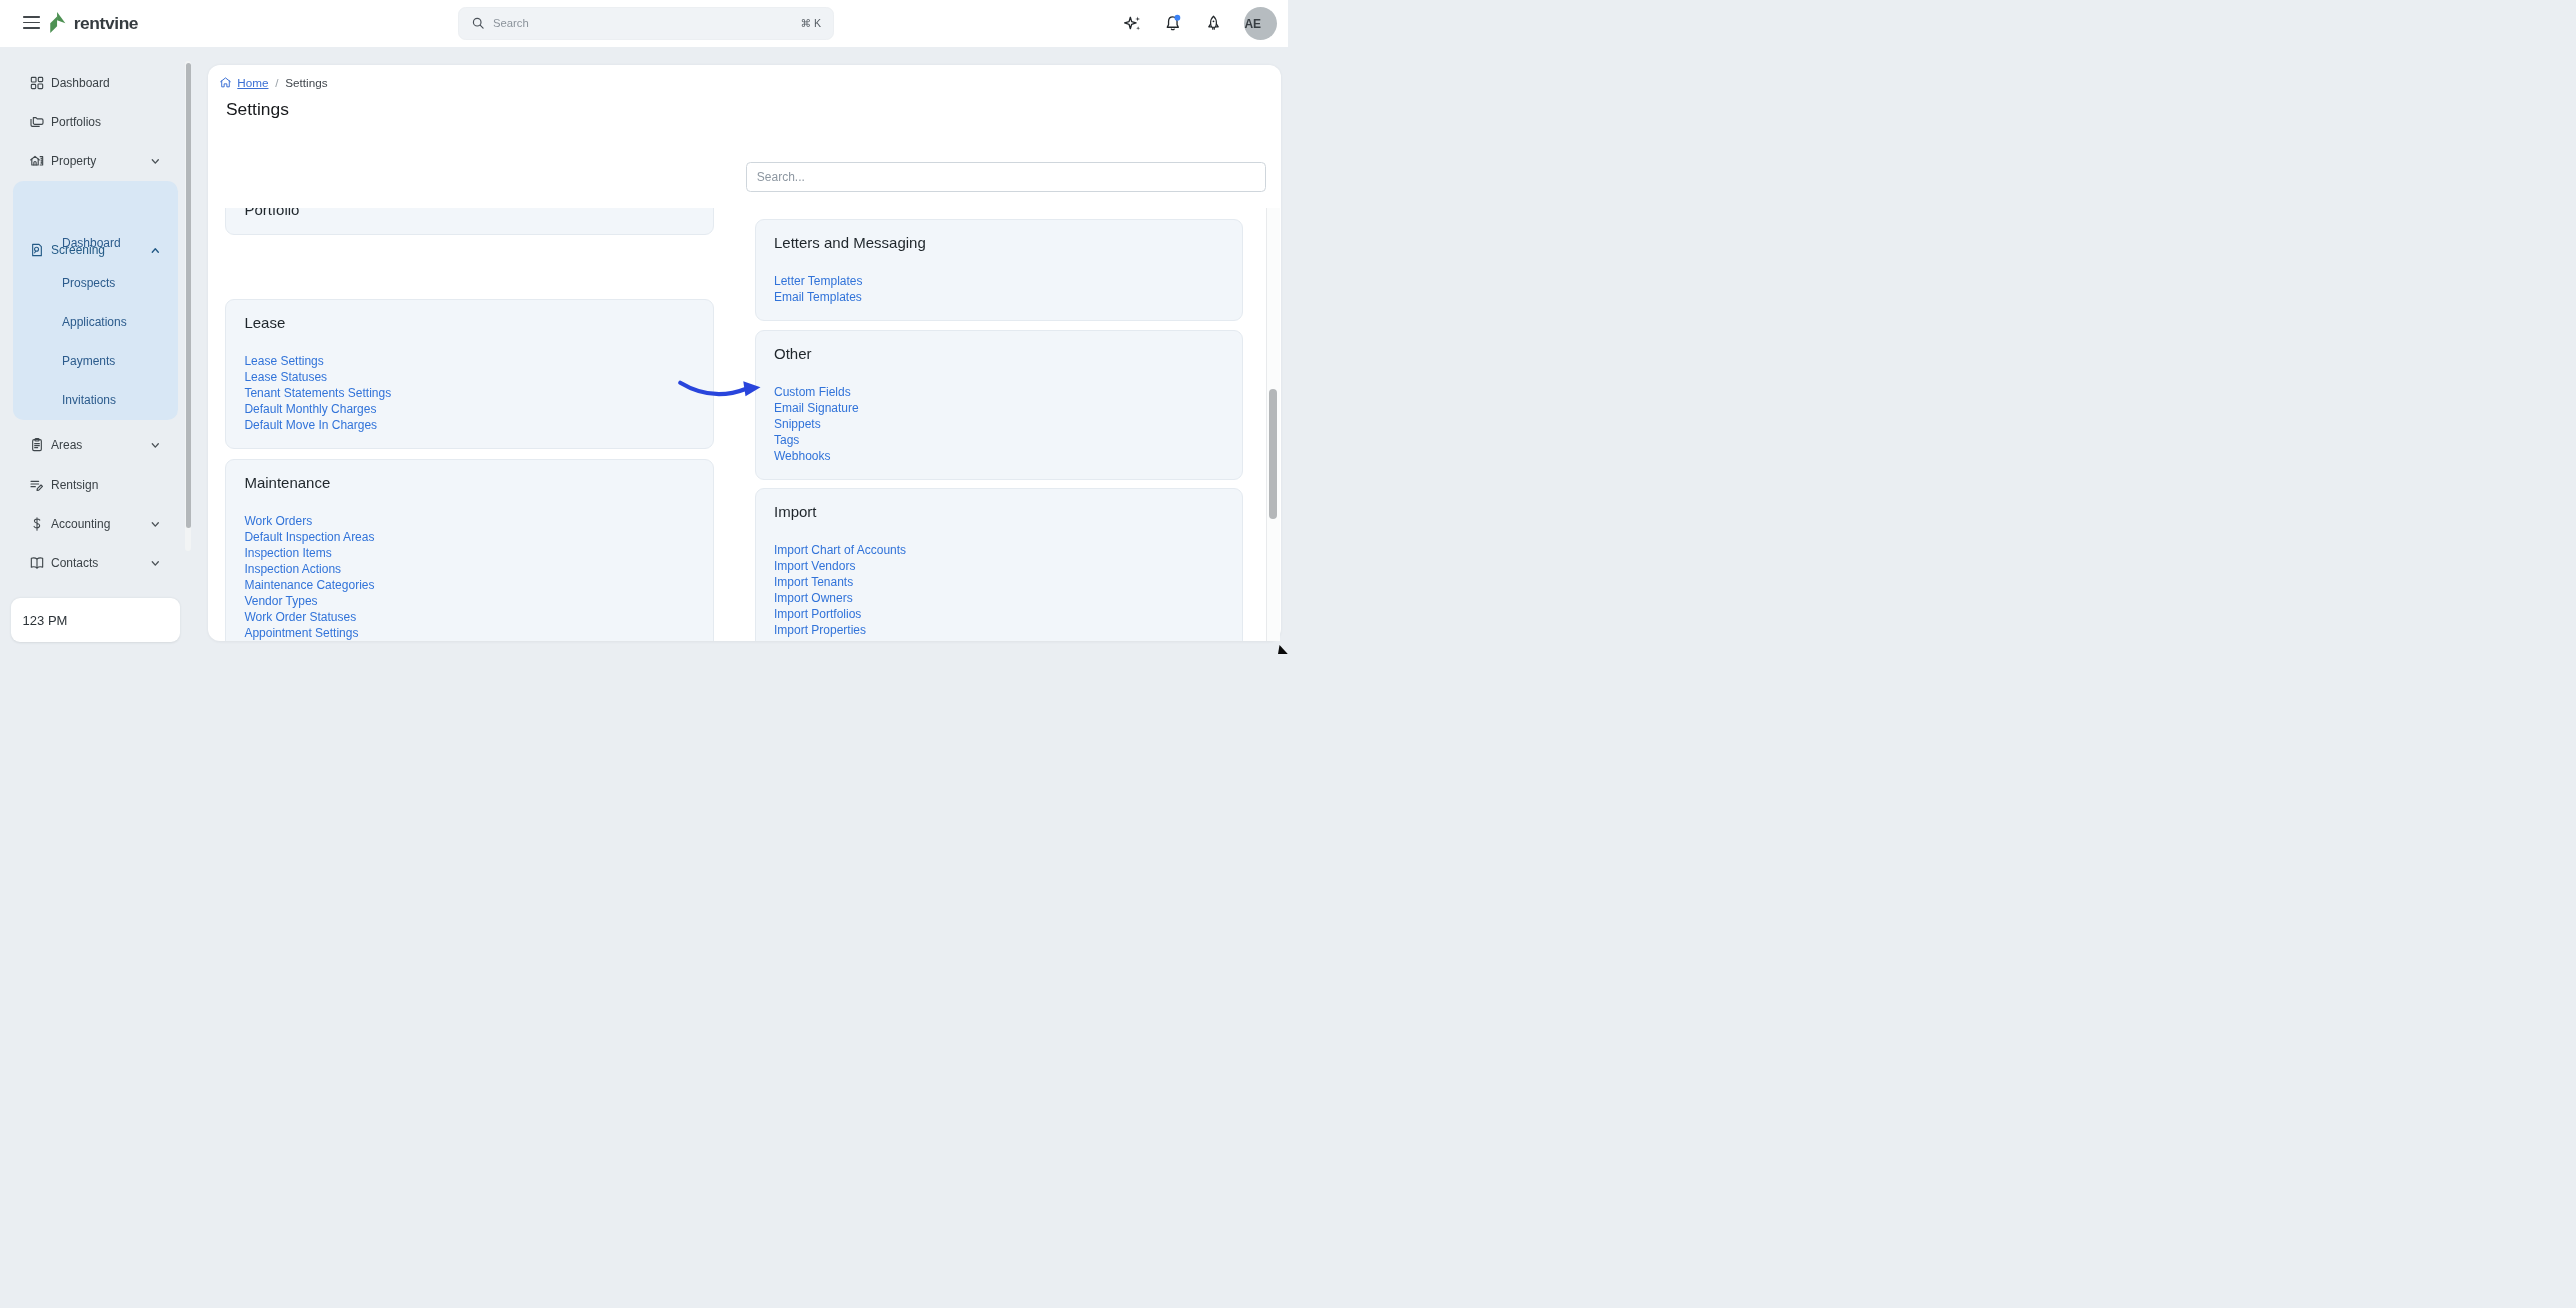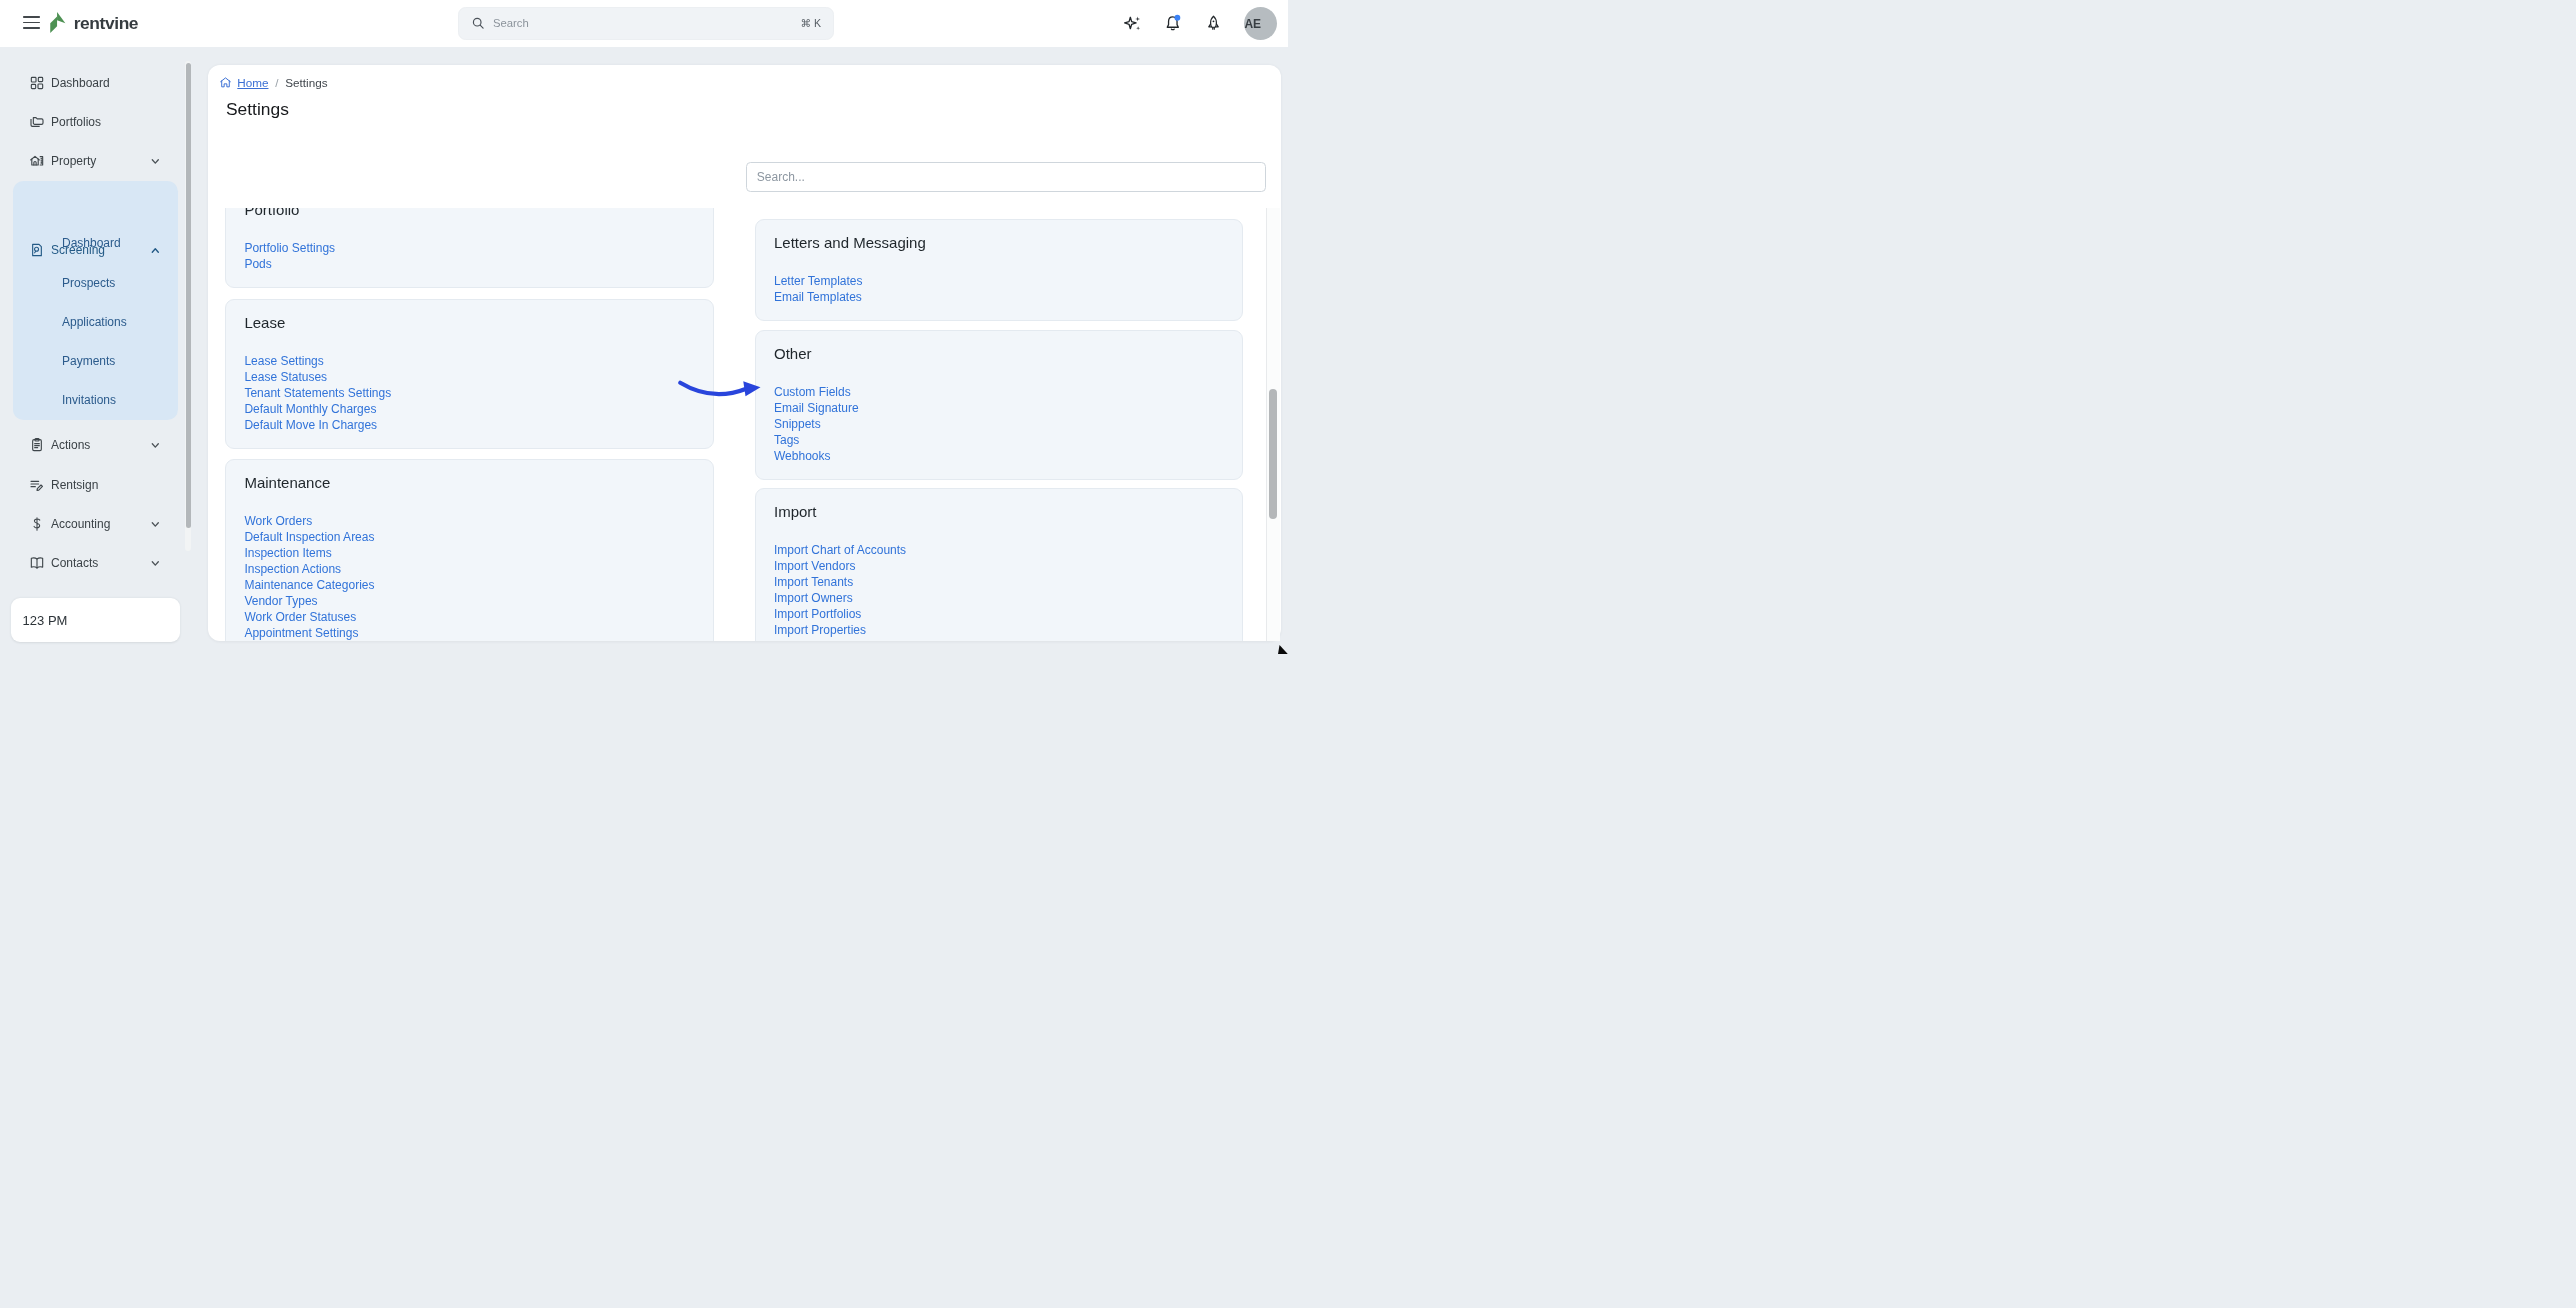--- a/index.html
+++ b/index.html
@@ -205,21 +205,21 @@
     </div>
 
     <div class="srow" style="top:385px">
       <span class="sicon">
         <svg width="16" height="16" viewBox="0 0 24 24" fill="none" stroke="#3f464b" stroke-width="1.7" stroke-linecap="round" stroke-linejoin="round">
           <rect x="5.5" y="4" width="13" height="16.5" rx="2"></rect>
           <rect x="9" y="2.5" width="6" height="3.5" rx="1"></rect>
           <path d="M8.5,10 L15.5,10 M8.5,13 L15.5,13 M8.5,16 L13,16"></path>
         </svg>
       </span>
-      <span class="slabel">Actions</span>
+      <span class="slabel">Areas</span>
       <span class="chev">
         <svg width="10.6" height="10.6" viewBox="0 0 14 14" fill="none" stroke="#4a5156" stroke-width="1.7" stroke-linecap="round" stroke-linejoin="round">
             <polyline points="3,5 7,9.5 11,5"></polyline>
           </svg>
       </span>
     </div>
 
     <div class="srow" style="top:425px">
       <span class="sicon">
         <svg width="16" height="16" viewBox="0 0 24 24" fill="none" stroke="#3f464b" stroke-width="1.7" stroke-linecap="round" stroke-linejoin="round">
@@ -286,24 +286,20 @@
 
   <div class="page-title">Settings</div>
 
   <input class="content-search" type="text" placeholder="Search..." style="">
 
   <div class="scroll-region">
 
     <div class="col col-left">
       <div class="card" style="top:-22px">
         <div class="card-title">Portfolio</div>
-        <div class="card-links">
-          <a class="clink">Portfolio Settings</a>
-          <a class="clink">Pods</a>
-        </div>
       </div>
 
       <div class="card" style="top:91px">
         <div class="card-title">Lease</div>
         <div class="card-links">
           <a class="clink">Lease Settings</a>
           <a class="clink">Lease Statuses</a>
           <a class="clink">Tenant Statements Settings</a>
           <a class="clink">Default Monthly Charges</a>
           <a class="clink">Default Move In Charges</a>

